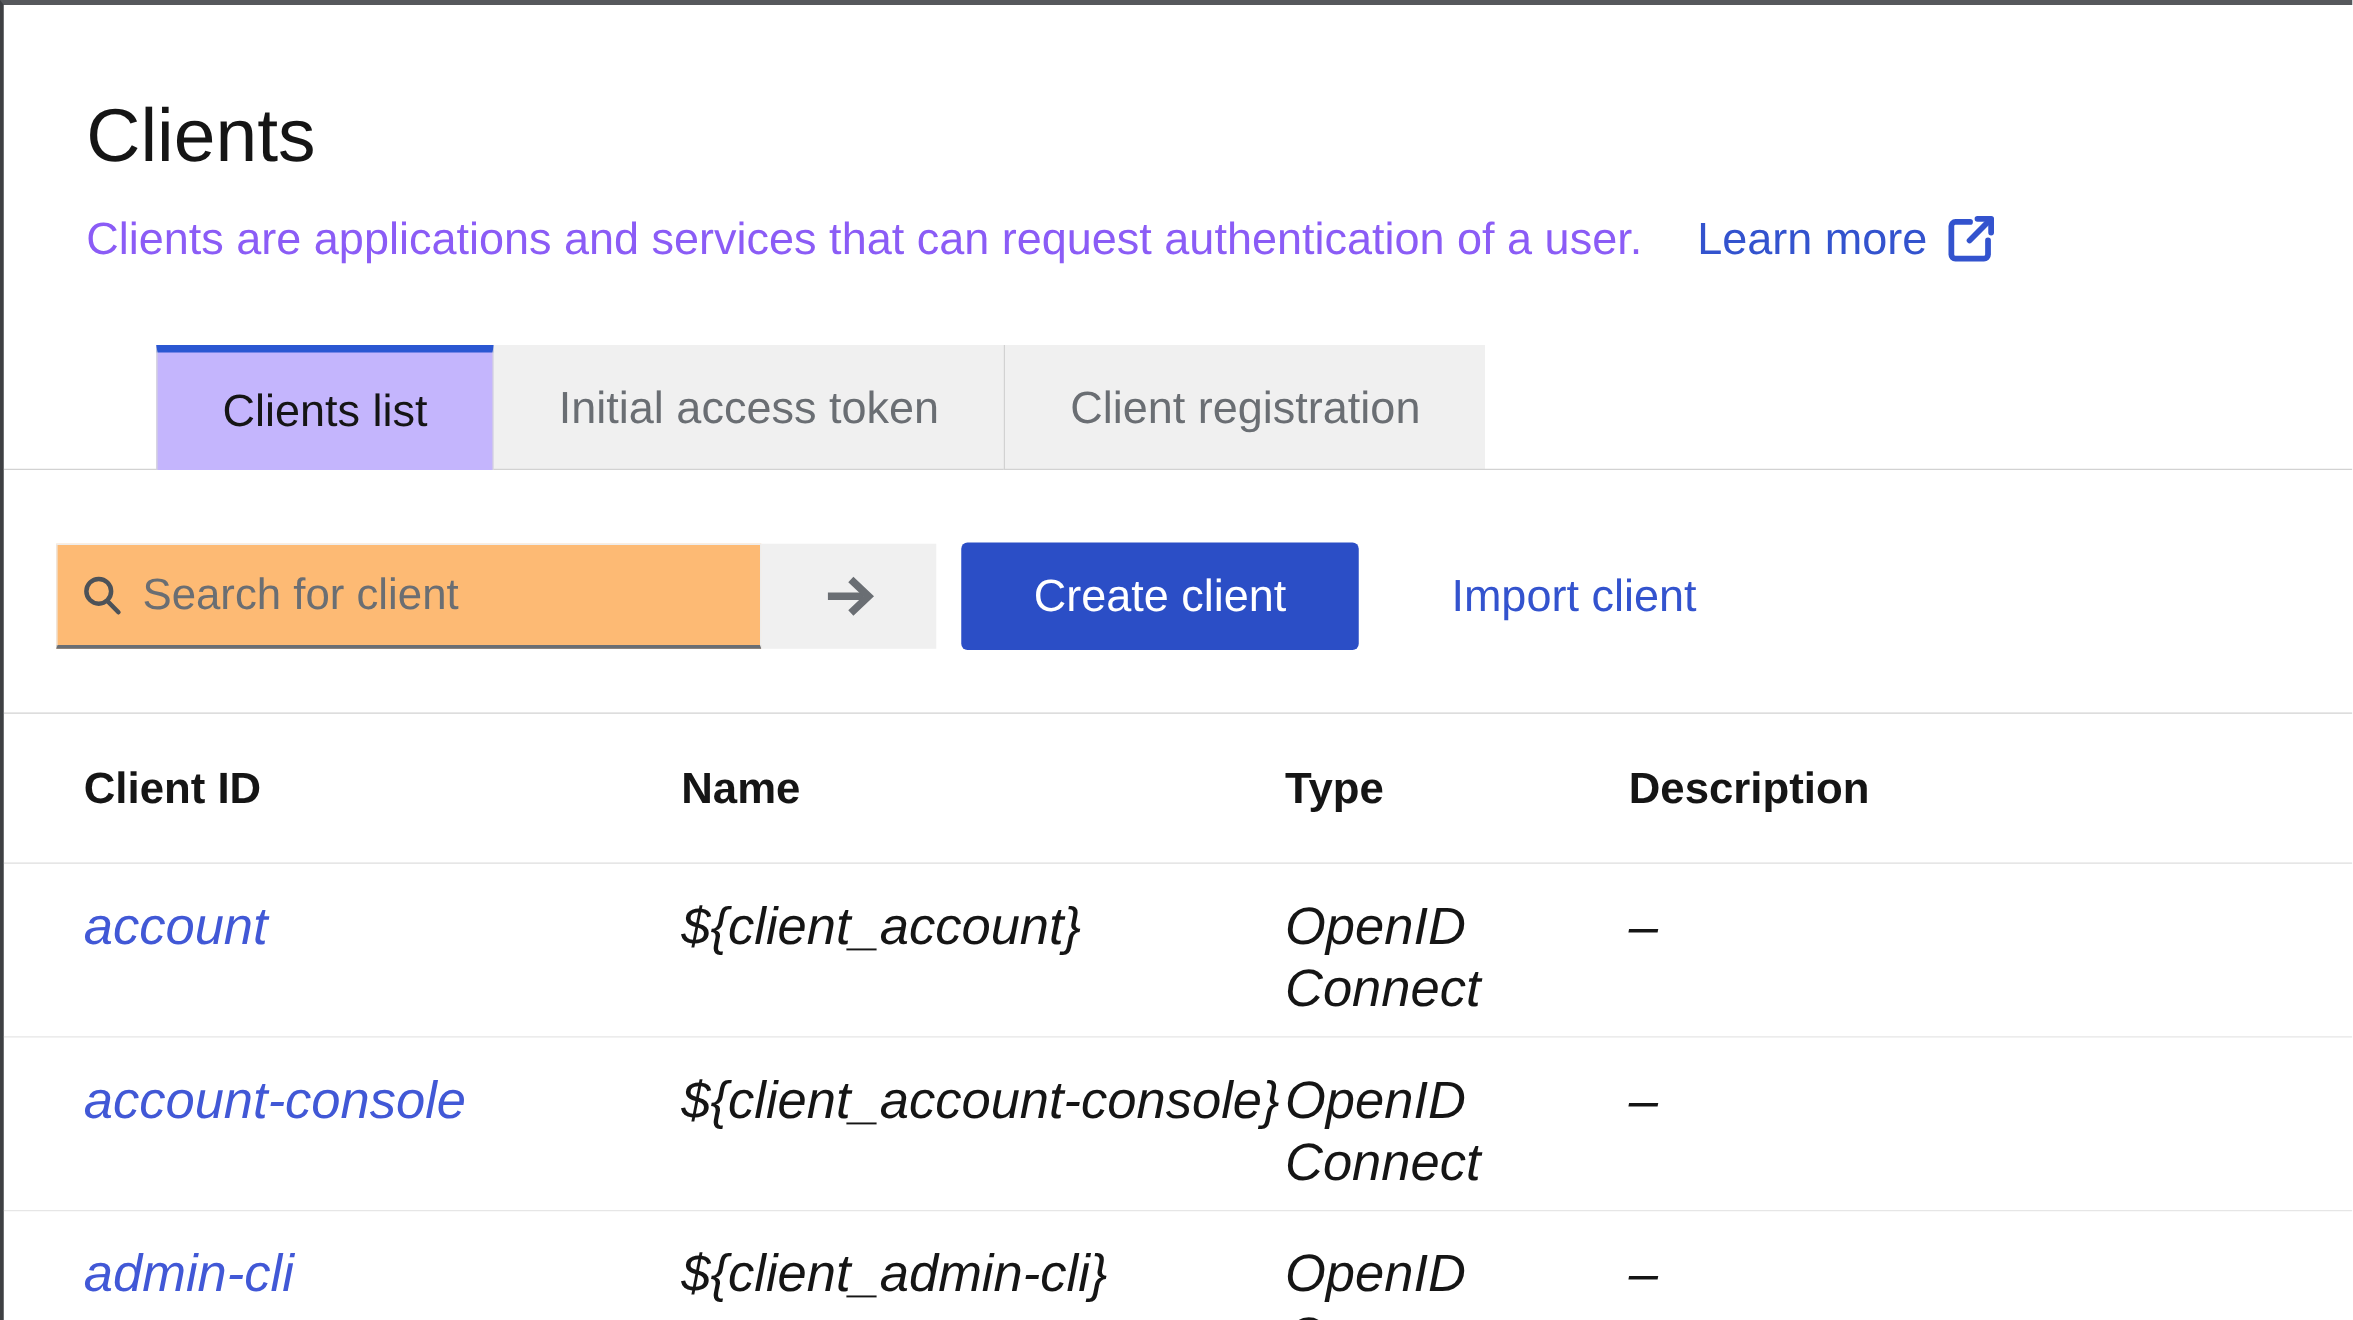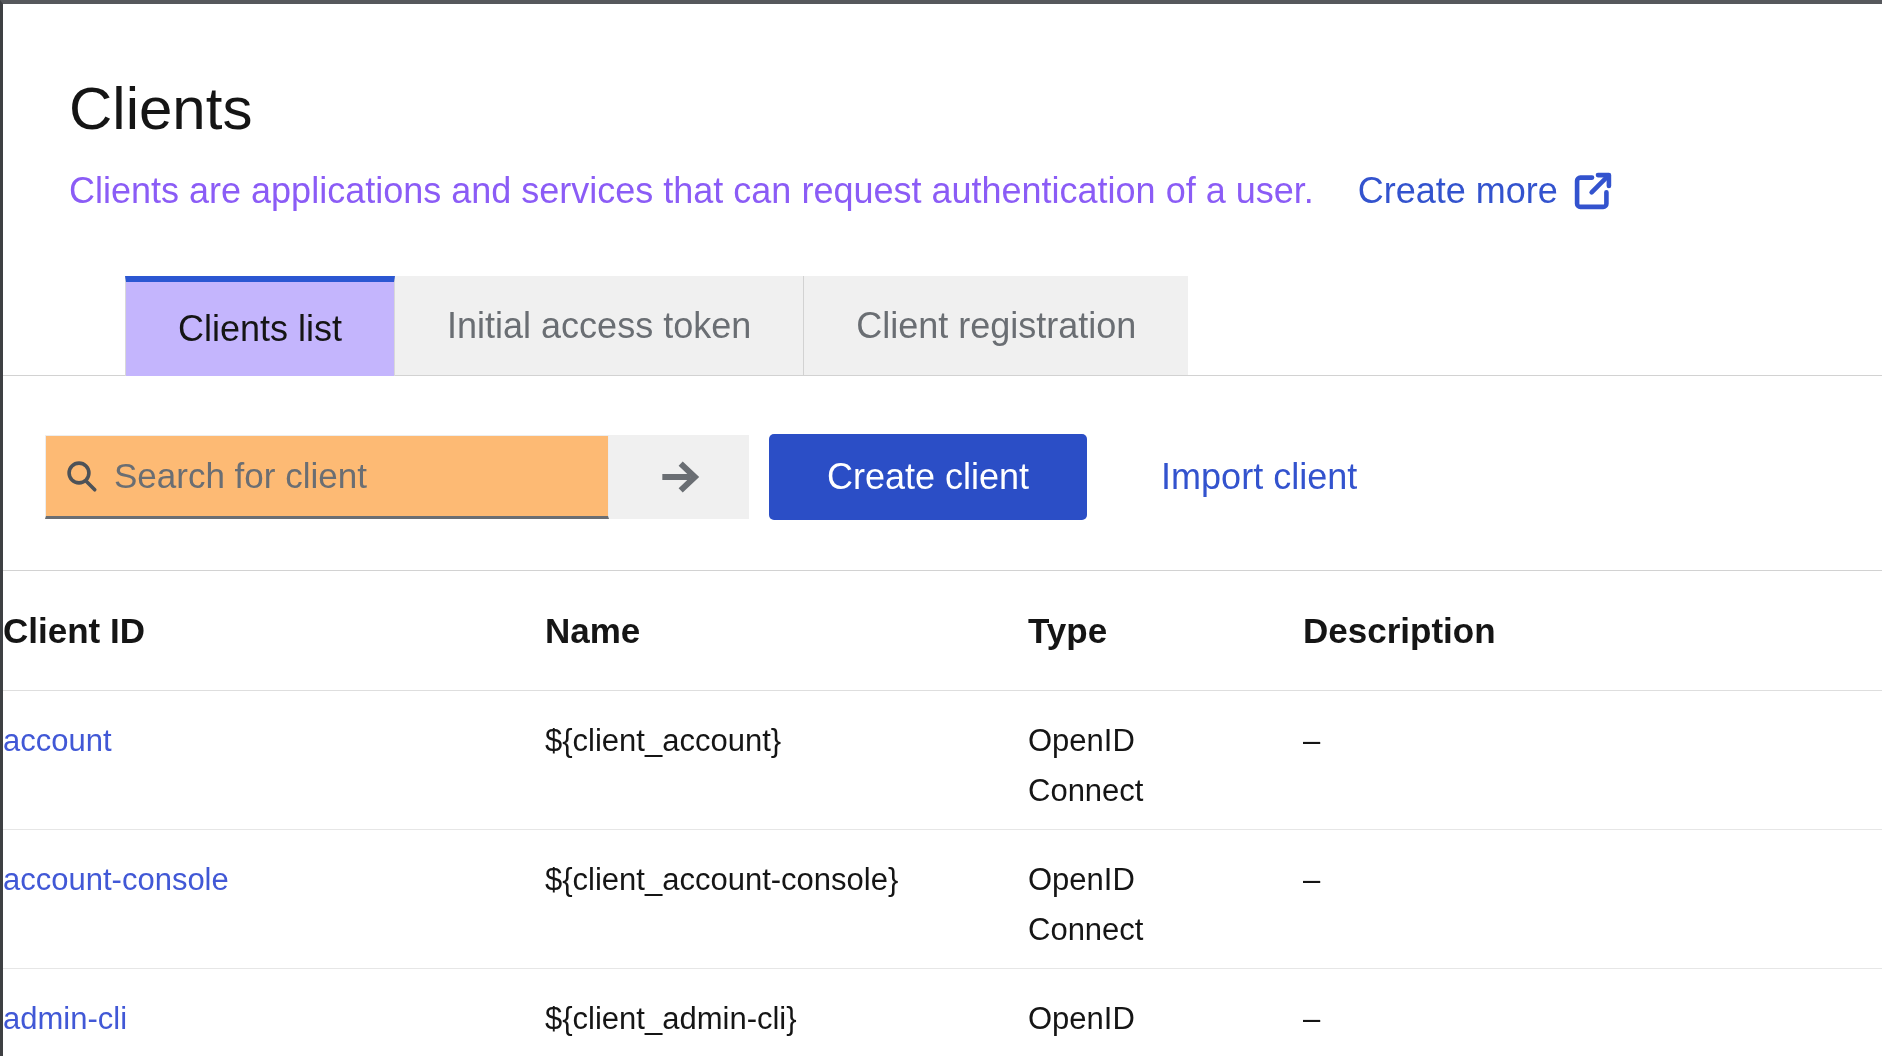--- a/index.html
+++ b/index.html
@@ -155,43 +155,44 @@
   .thead-row {
     height: 120px;
     align-items: center;
     border-bottom: 1px solid #dedede;
   }
   .th {
     font-size: 35px;
     font-weight: 700;
     color: #151515;
   }
-  .th:first-child, .td:first-child { }
+  .th:first-child, .td:first-child { padding-left: 64px; }
   .tbody-row { border-bottom: 1px solid #e6e6e6; }
   .td {
     padding-top: 25px;
     padding-bottom: 13px;
-    font-size: 31px;
+    font-size: 42px;
     line-height: 50px;
     color: #151515;
+    font-style: italic;
   }
   .client-link { color: #4158d6; text-decoration: none; cursor: pointer; }
   .type-wrap { display: inline-block; max-width: 180px; }
 </style>
 </head>
 <body>
 
 <div class="screen">
 
   <div class="page-header">
     <h1 class="page-title">Clients</h1>
     <div class="subtitle-row">
       <span class="subtitle">Clients are applications and services that can request authentication of a user.</span>
       <a class="learn-more" href="#">
-        <span>Create more</span>
+        <span>Learn more</span>
         <svg width="46" height="46" viewBox="0 0 24 24" fill="none" stroke="#3353ce" stroke-width="2.4" stroke-linecap="round" stroke-linejoin="round">
           <path d="M19 12.7V18.6a1.7 1.7 0 0 1-1.7 1.7H5.4a1.7 1.7 0 0 1-1.7-1.7V6.7A1.7 1.7 0 0 1 5.4 5h6.1"></path>
           <path d="M14.6 3.7H20.3V9.4"></path>
           <path d="M20 4L11.3 12.7"></path>
         </svg>
       </a>
     </div>
   </div>
 
   <div class="tabs">

